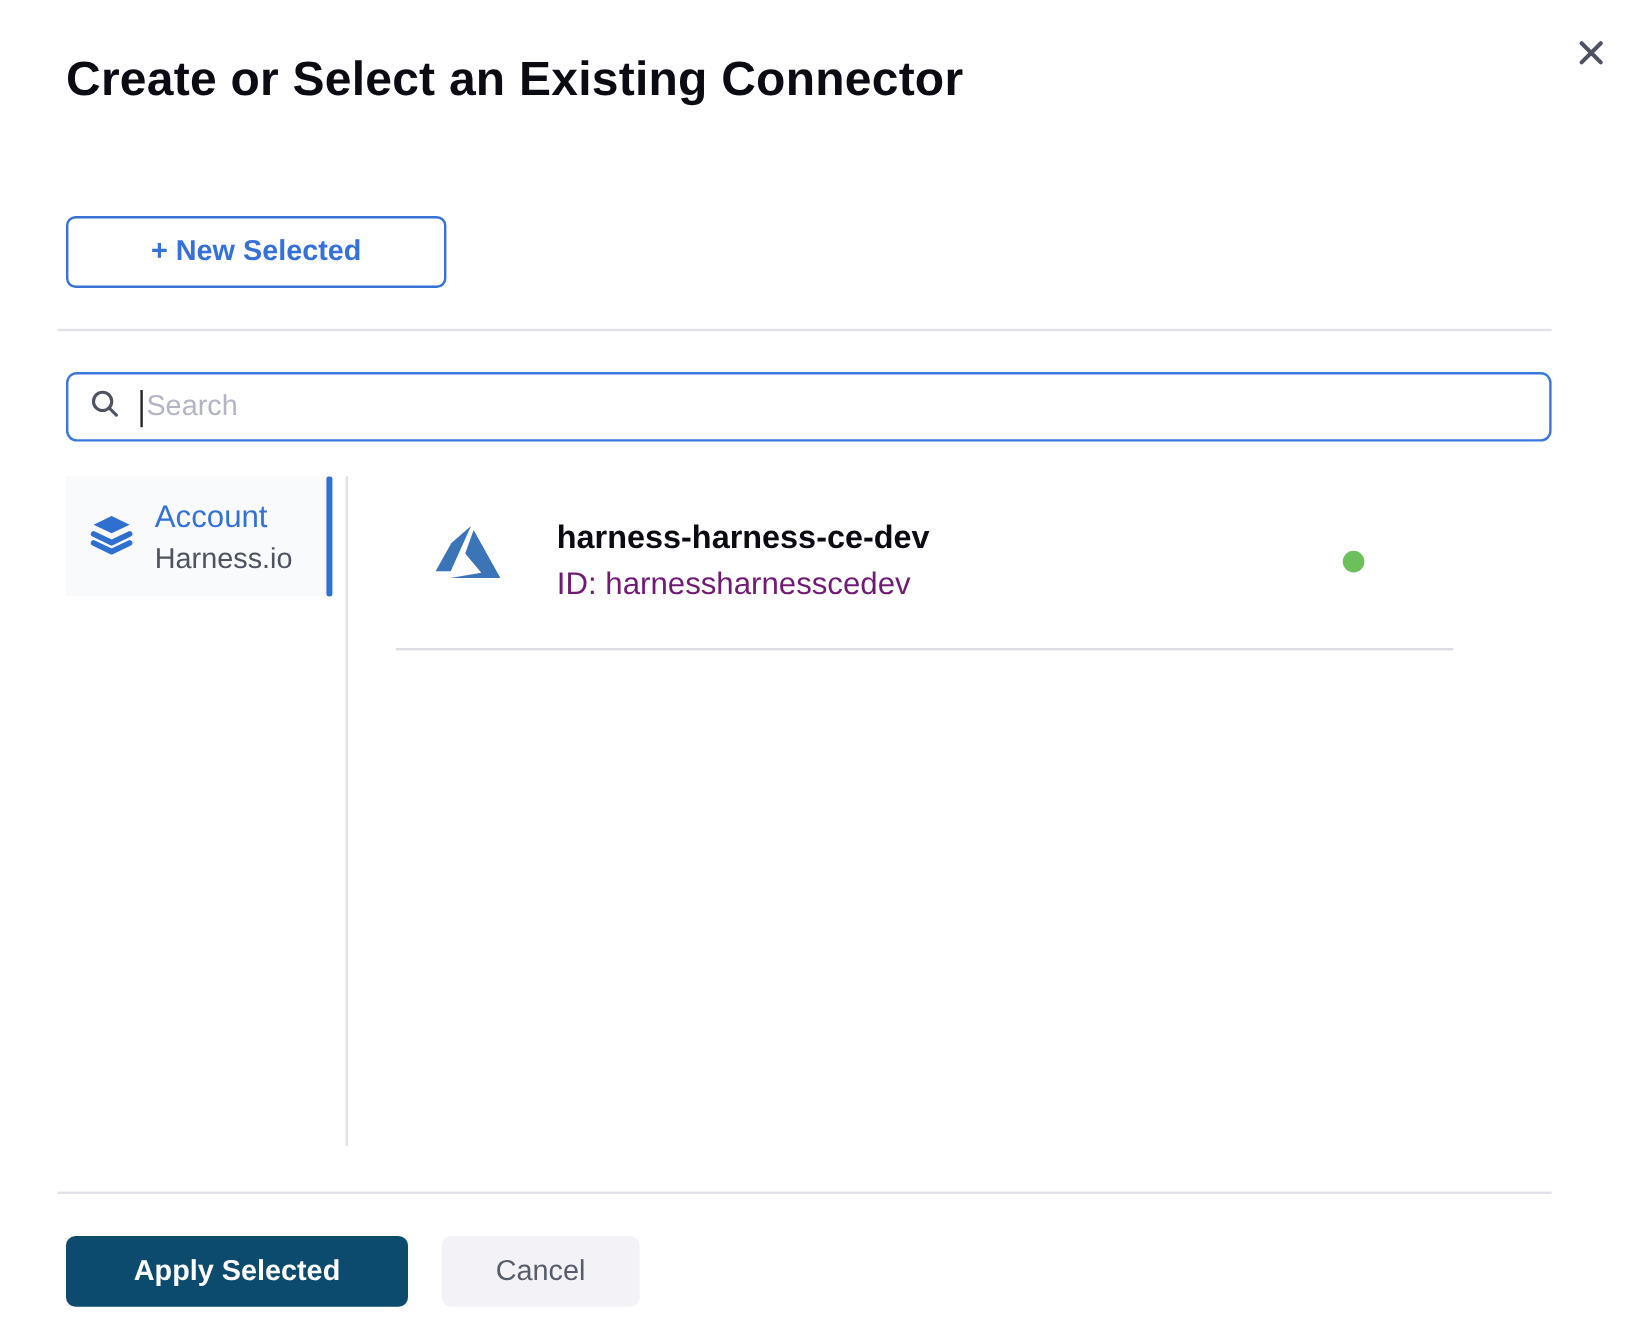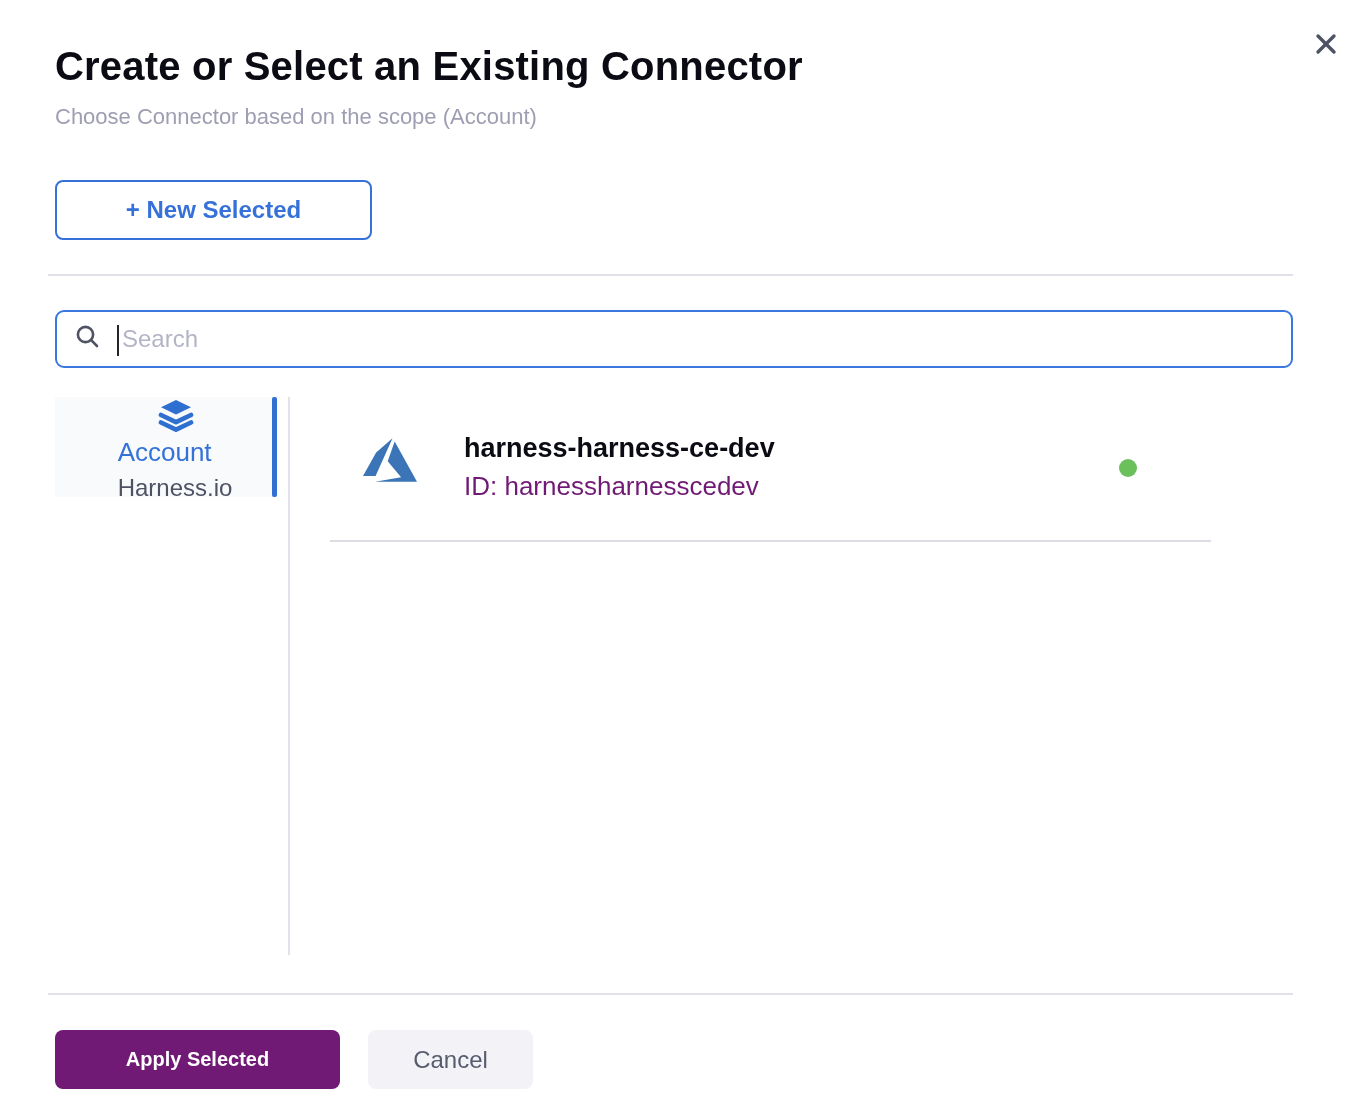--- a/index.html
+++ b/index.html
@@ -56,21 +56,21 @@
     border: none; outline: none; background: transparent;
     margin-left: 20px; width: 1100px;
     font-family: "Liberation Sans", sans-serif;
     font-size: 24px; color: #0f172a;
   }
   .search-input::placeholder { color: #b3b5c6; opacity: 1; }
 
   
   .scope-item {
     position: absolute; left: 55px; top: 397px; width: 222px; height: 100px;
-    background: #f8fafc; display: flex; align-items: center; cursor: pointer; flex-direction: column;
+    background: #f8fafc; display: flex; align-items: center; cursor: pointer;
   }
   .scope-item .sel-bar {
     position: absolute; right: 0; top: 0; width: 5px; height: 100%;
     background: #3270d2; border-radius: 2px;
   }
   .scope-icon { margin-left: 20px; flex: 0 0 auto; }
   .scope-text { margin-left: 18px; display: flex; flex-direction: column; gap: 6px; }
   .scope-label { font-size: 26px; color: #3572d8; }
   .scope-sublabel { font-size: 24px; color: #4e5263; }
 
@@ -90,23 +90,23 @@
   .connector-name { font-size: 27px; font-weight: 700; color: #0b0b14; }
   .connector-id { font-size: 26px; color: #701a75; }
   .status-dot {
     width: 18px; height: 18px; border-radius: 50%;
     margin-left: auto; margin-right: 74px; margin-top: 26px; flex: 0 0 auto;
   }
 
   
   .btn-apply {
     position: absolute; left: 55px; top: 1030px; width: 285px; height: 59px;
-    background: #701a75; border: none; border-radius: 8px;
+    background: #0c4a6e; border: none; border-radius: 8px;
     color: #ffffff; font-family: "Liberation Sans", sans-serif;
-    font-size: 20px; font-weight: 700; cursor: default;
+    font-size: 24px; font-weight: 700; cursor: default;
     display: flex; align-items: center; justify-content: center;
   }
   .btn-cancel {
     position: absolute; left: 368px; top: 1030px; width: 165px; height: 59px;
     background: #f3f3f7; border: none; border-radius: 8px;
     color: #565b6e; font-family: "Liberation Sans", sans-serif;
     font-size: 24px; font-weight: 400; cursor: pointer;
     display: flex; align-items: center; justify-content: center;
   }
 </style>
@@ -118,21 +118,20 @@
   <button class="close-btn" aria-label="Close">
     <span>
       <svg width="28" height="28" viewBox="0 0 28 28">
         <line x1="6" y1="6" x2="22" y2="22" stroke="#4e5263" stroke-width="3.4" stroke-linecap="round"></line>
         <line x1="22" y1="6" x2="6" y2="22" stroke="#4e5263" stroke-width="3.4" stroke-linecap="round"></line>
       </svg>
     </span>
   </button>
 
   <h1 class="title">Create or Select an Existing Connector</h1>
-  <div class="subtitle">Choose Connector based on the scope (Account)</div>
 
   <button class="btn-new">+ New Selected</button>
 
   <div class="divider-h divider-top"></div>
 
   <div class="search-box">
     <span class="mag">
       <svg width="28" height="28" viewBox="0 0 28 28" fill="none">
         <circle cx="11.5" cy="11.5" r="7.6" stroke="#4e5263" stroke-width="2.6"></circle>
         <line x1="17.2" y1="17.2" x2="23" y2="23" stroke="#4e5263" stroke-width="2.6" stroke-linecap="round"></line>

